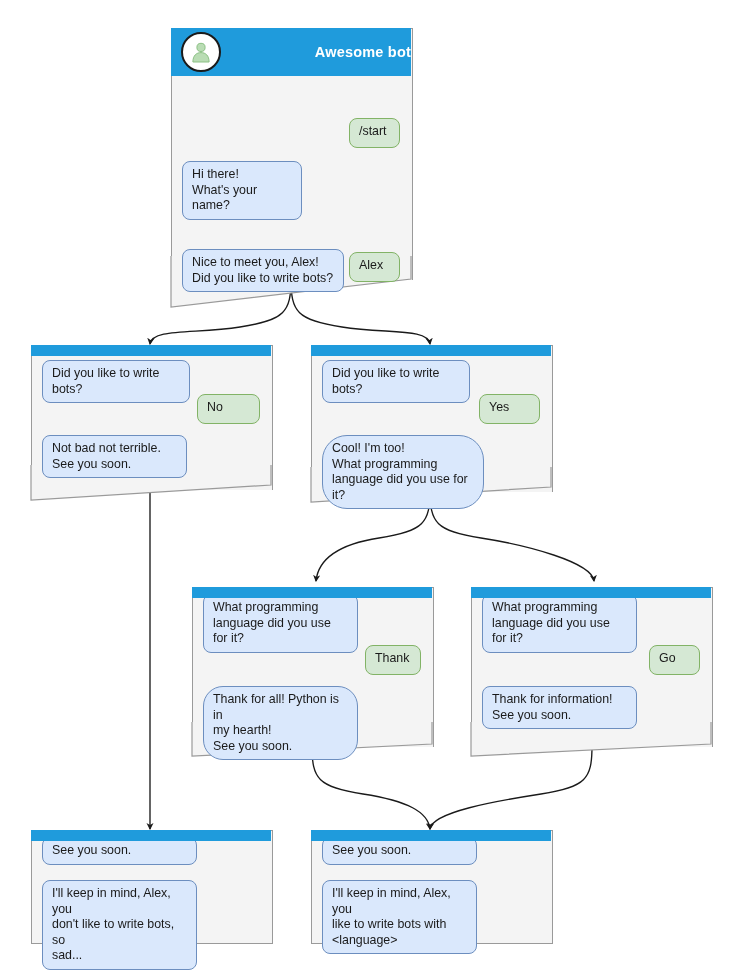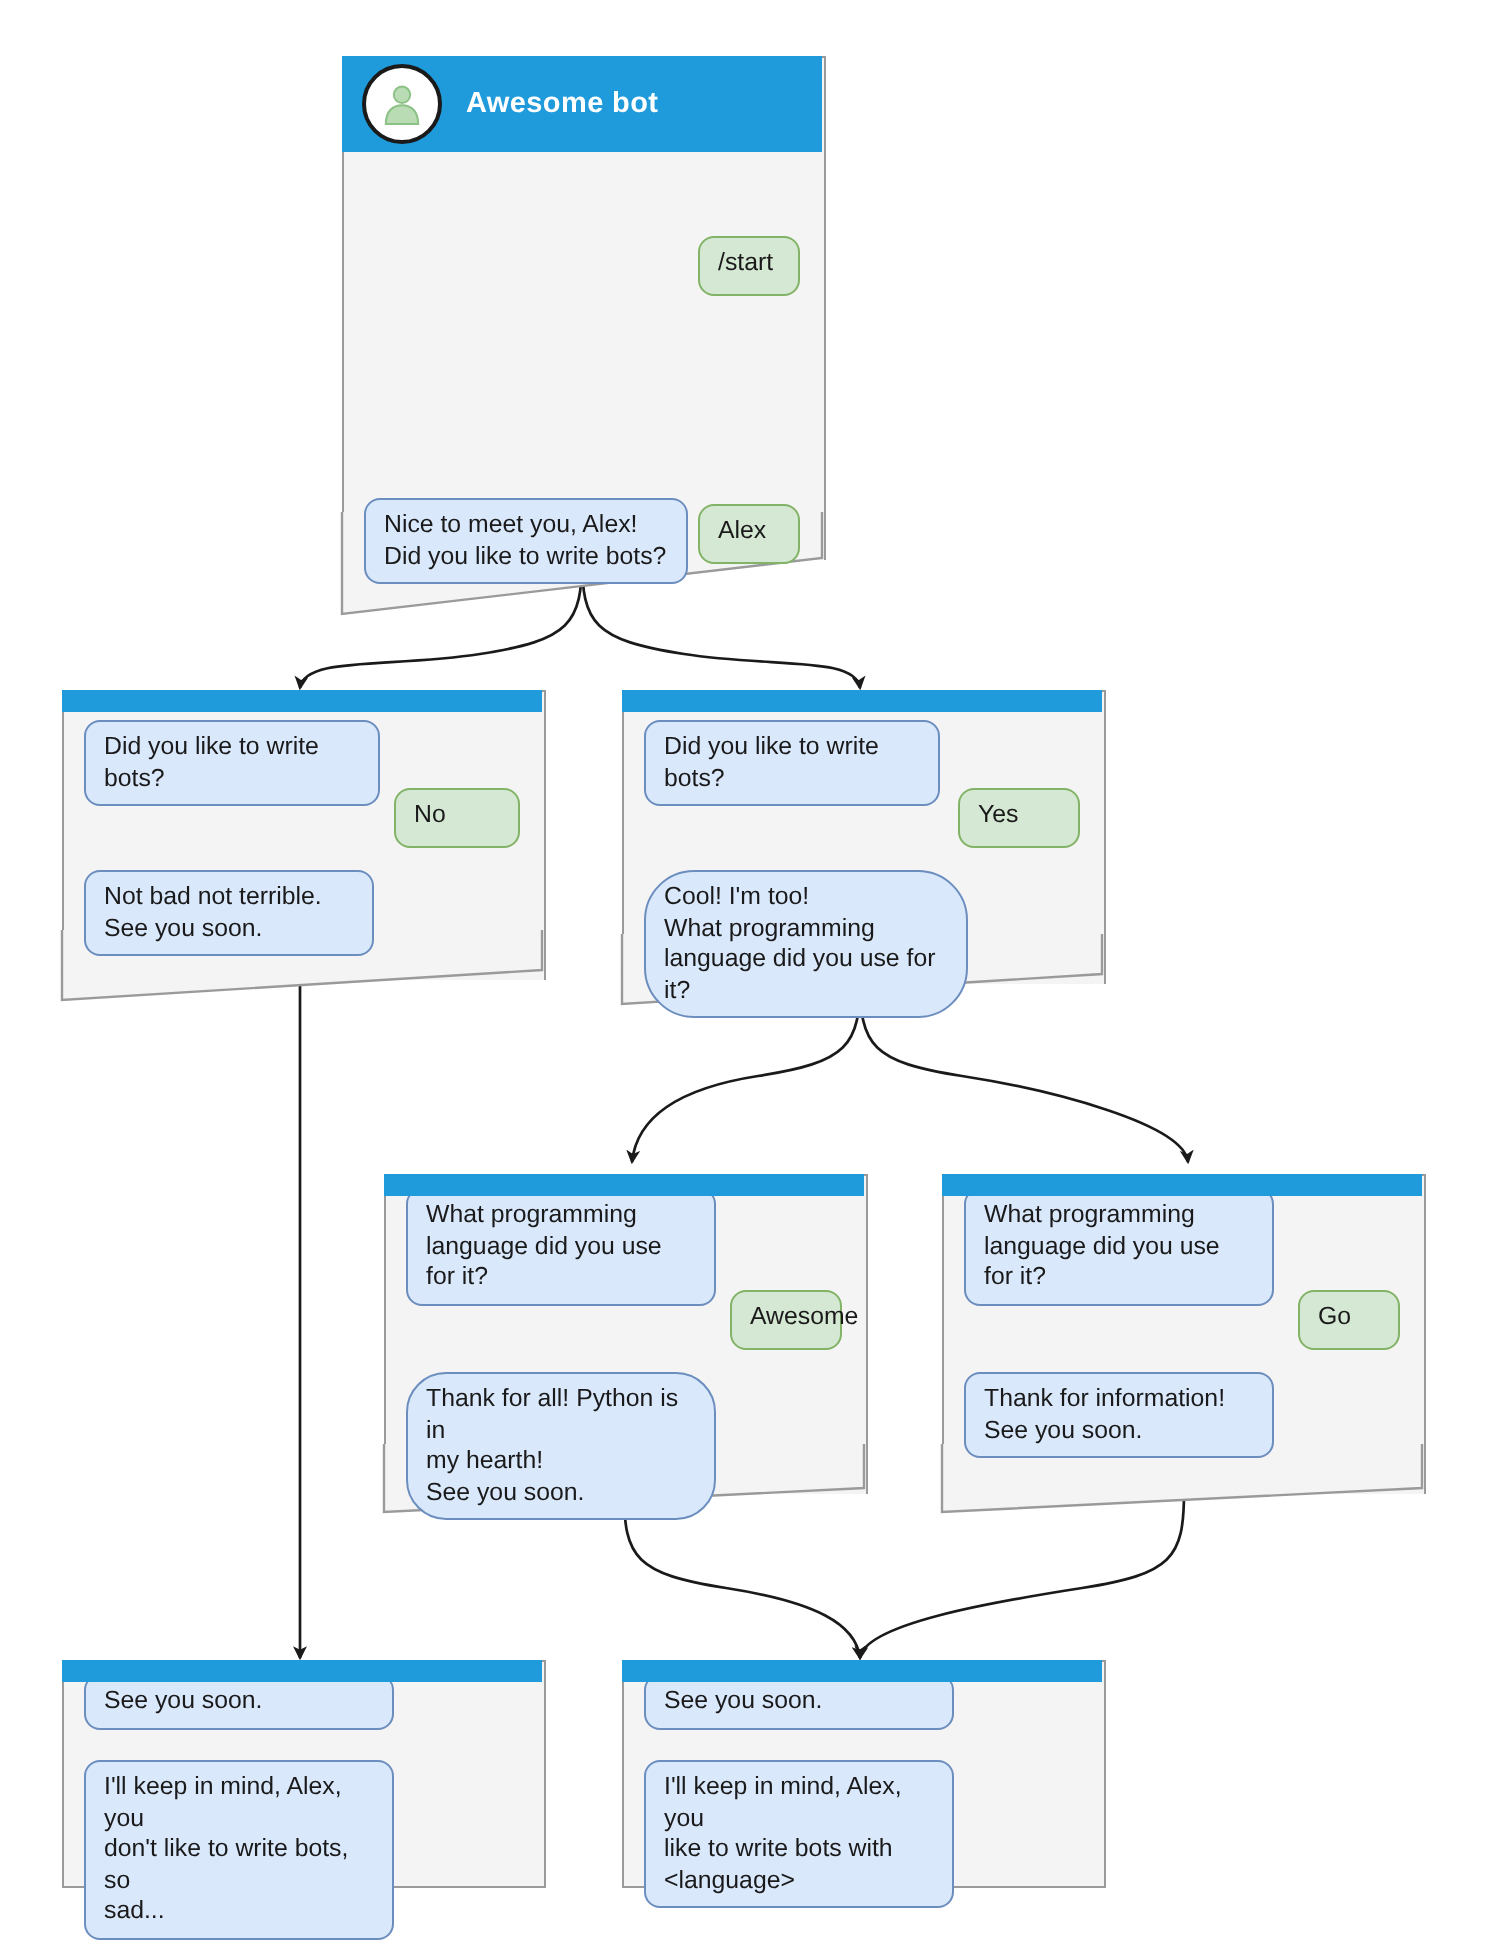--- a/index.html
+++ b/index.html
@@ -25,21 +25,21 @@
     border-bottom:none;
   }
   .skew-edge{position:absolute;left:0;width:100%;overflow:visible;}
 
   .hdr{
     position:absolute;left:0;top:0;width:100%;
     background:#1f9bdc;
     box-sizing:border-box;
     z-index:3;
   }
-  .hdr.tall{height:48px;display:flex;align-items:center;padding-left:10px;}
+  .hdr.tall{height:48px;display:flex;align-items:center;padding-left:10px;justify-content:space-between;}
   .hdr.thin{height:11px;}
   .hdr-title{
     color:#ffffff;font-weight:bold;font-size:14.5px;
     margin-left:12px;letter-spacing:.2px;
   }
   .avatar{
     width:36px;height:36px;border-radius:50%;
     background:#ffffff;border:2.2px solid #1a1a1a;
     display:flex;align-items:center;justify-content:center;
     flex:0 0 auto;
@@ -115,20 +115,22 @@
         <svg width="24" height="24" viewBox="0 0 24 24">
           <circle cx="12" cy="7.4" r="4.1" fill="#b9dcb4" stroke="#8cc185" stroke-width="1"></circle>
           <path d="M 3.9 22 C 3.9 15.6 7.4 12.6 12 12.6 C 16.6 12.6 20.1 15.6 20.1 22 Z" fill="#b9dcb4" stroke="#8cc185" stroke-width="1"></path>
         </svg>
       </div>
       <span class="hdr-title">Awesome bot</span>
     </div>
 
     <div class="chat" style="top:48px;bottom:0;text-decoration:underline;">
       <div class="bub usr" style="right:11px;top:42px;width:51px;height:30px;">/start</div>
+      <div class="bub bot" style="top:85px;width:120px;">Hi there!
+What's your name?</div>
       <div class="bub usr" style="right:11px;top:132px;width:51px;height:30px;margin-top:44px;">Alex</div>
       <div class="bub bot" style="top:173px;width:162px;">Nice to meet you, Alex!
 Did you like to write bots?</div>
     </div>
   </div>
 
   <div class="card skew" style="left:31px;top:345px;width:240px;height:144px;">
     <div class="card-body"></div>
     <svg class="skew-edge" style="top:120px;height:60px;" viewBox="0 0 240 60" preserveAspectRatio="none">
       <path d="M 0,0 L 240,0 L 240,20 L 0,35 Z" fill="#f4f4f4"></path>
@@ -168,21 +170,21 @@
     <svg class="skew-edge" style="top:135px;height:60px;" viewBox="0 0 240 60" preserveAspectRatio="none">
       <path d="M 0,0 L 240,0 L 240,22 L 0,34 Z" fill="#f4f4f4"></path>
       <path d="M 0,0 L 0,34 L 240,22 L 240,0" fill="none" stroke="#9a9a9a" stroke-width="1.2"></path>
     </svg>
 
     <div class="hdr thin"></div>
 
     <div class="chat" style="top:11px;bottom:0;">
       <div class="bub bot clipped" style="top:-4px;width:155px;">What programming
 language did you use for it?</div>
-      <div class="bub usr" style="right:11px;top:47px;width:56px;height:30px;">Awesome</div>
+      <div class="bub usr" style="right:11px;top:47px;width:56px;height:30px;">Thank</div>
       <div class="bub bot" style="top:88px;width:155px;border-radius:20px;">Thank for all! Python is in
 my hearth!
 See you soon.</div>
     </div>
   </div>
 
   <div class="card skew" style="left:471px;top:587px;width:240px;height:159px;">
     <div class="card-body"></div>
     <svg class="skew-edge" style="top:135px;height:60px;" viewBox="0 0 240 60" preserveAspectRatio="none">
       <path d="M 0,0 L 240,0 L 240,22 L 0,34 Z" fill="#f4f4f4"></path>

